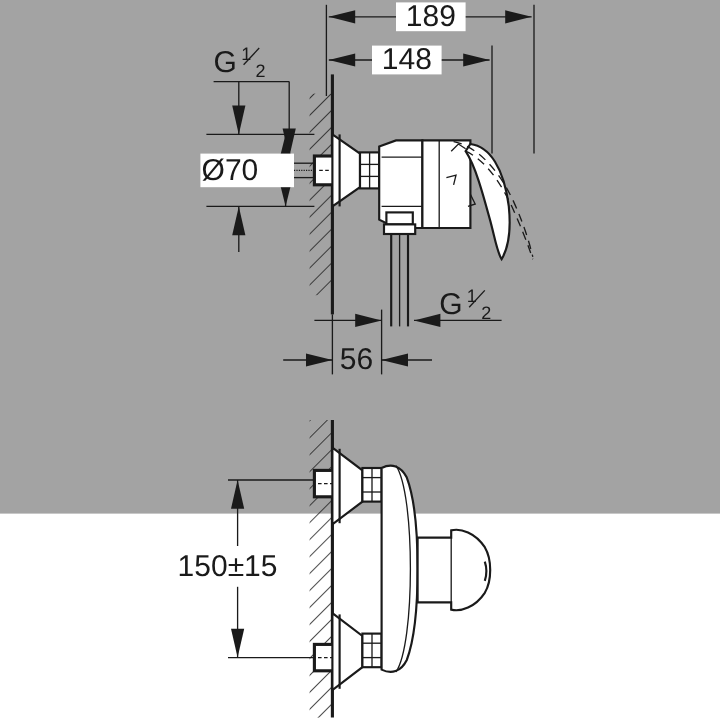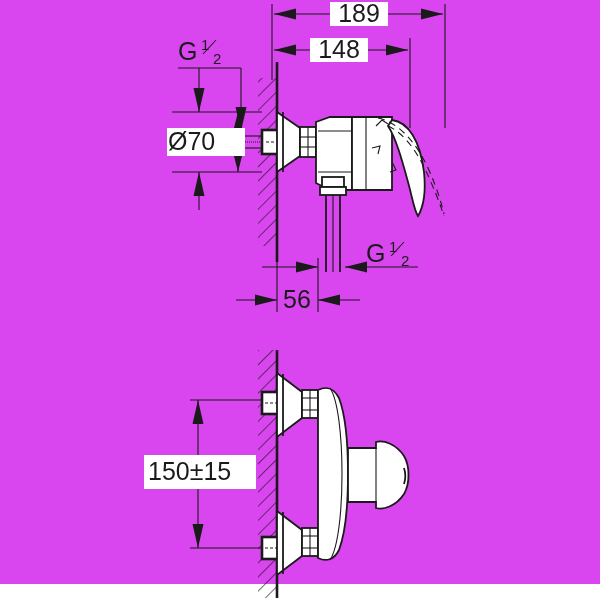--- a/index.html
+++ b/index.html
@@ -10,22 +10,22 @@
   }
   body {
     font-family: "Liberation Sans", sans-serif;
     width: 600px;
     height: 600px;
     overflow: hidden;
   }
   #drawing-root {
     position: relative;
     width: 600px;
-    height: 584px;
-    background: #d946ef;
+    height: 428px;
+    background: #a3a3a3;
   }
   svg#tech-drawing {
     display: block;
     width: 600px;
     height: 600px;
   }
   .dim-text {
     font-family: "Liberation Sans", sans-serif;
     font-size: 25px;
     fill: #1a1a1a;

